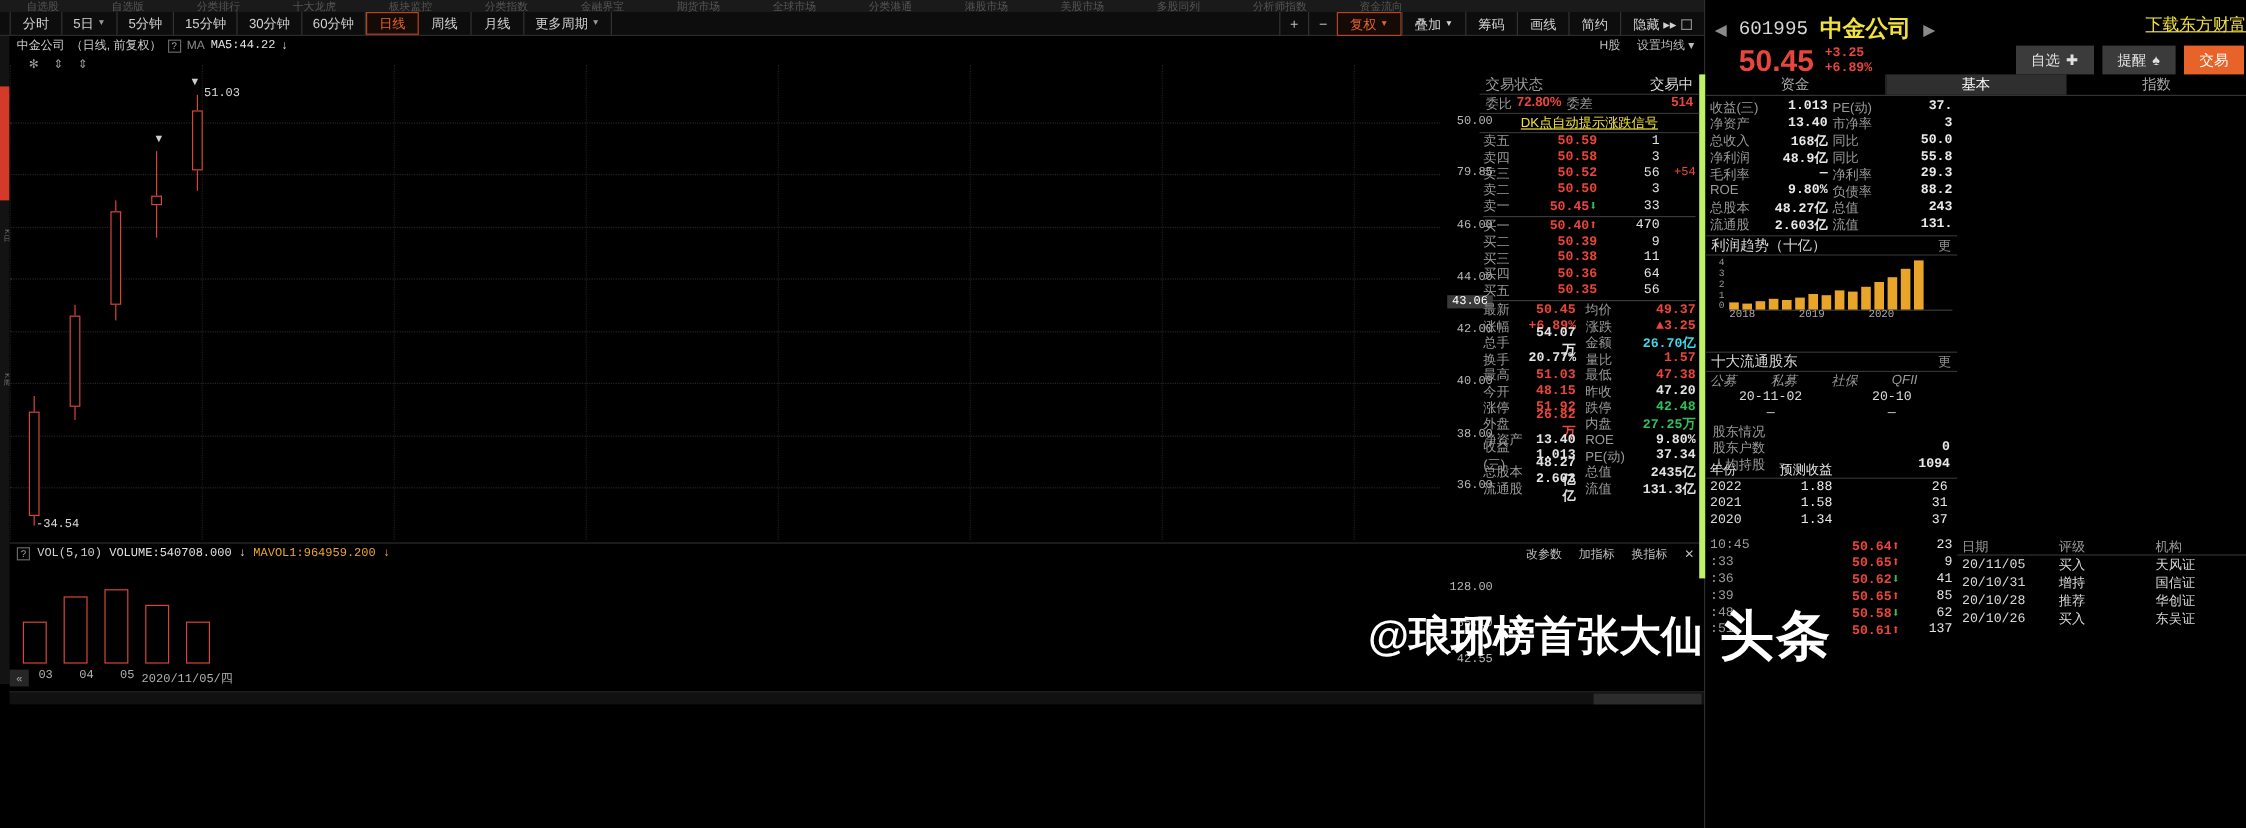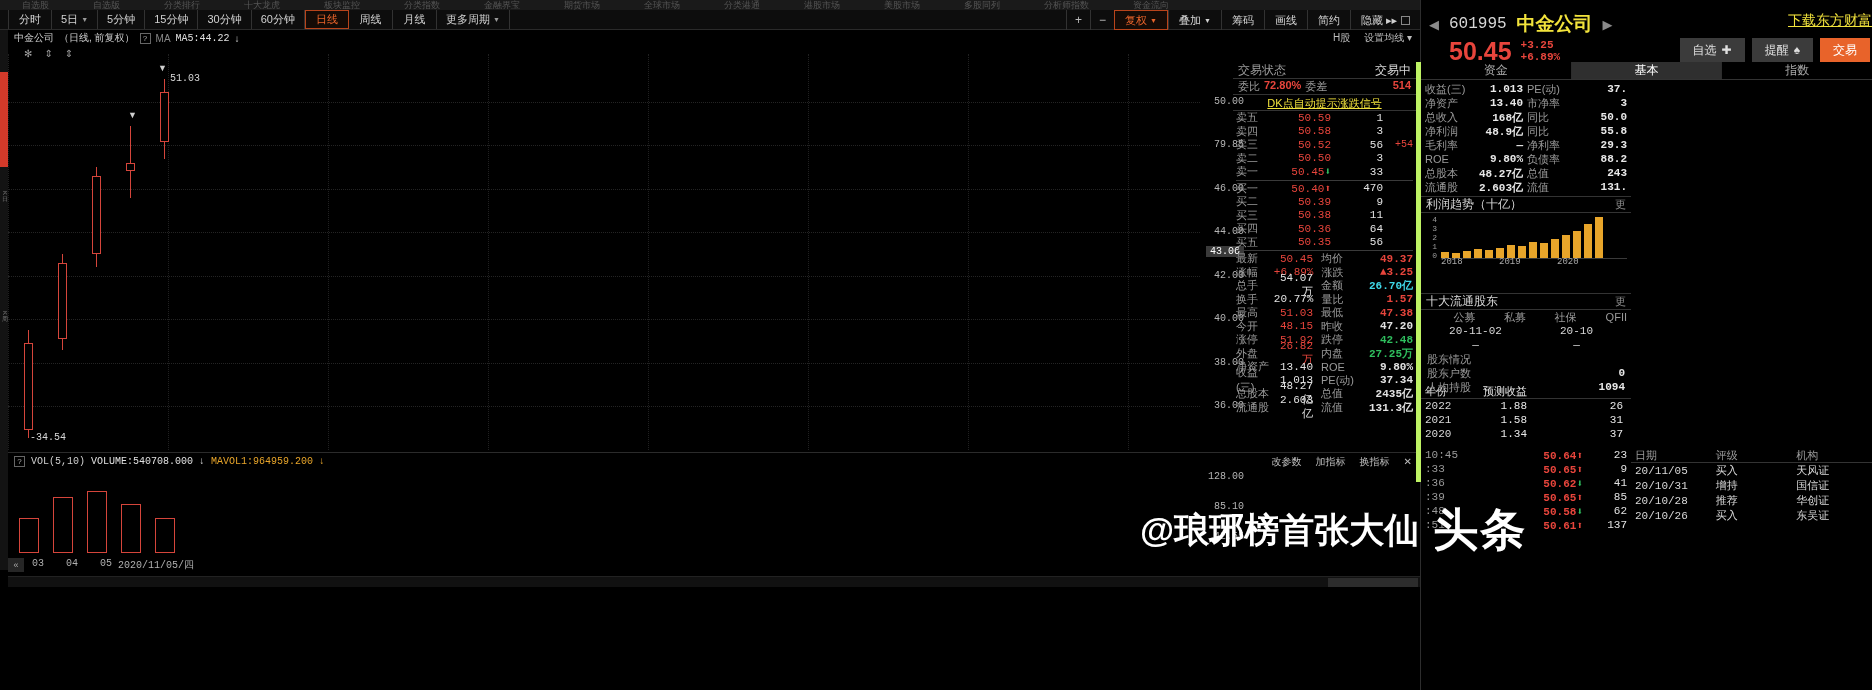--- a/index.html
+++ b/index.html
@@ -140,21 +140,21 @@
     align-items:center; gap:14px; padding-right:8px;
     font-size:10px; color:#bdbdbd;
   }
   #vol-plot { position:absolute; left:0; top:18px; width:1192px; height:82px; }
   .vbar { position:absolute; bottom:0; width:20px; }
   .v-up { border:1px solid #d5453b; background:#000; }
   #vol-axis {
     position:absolute; left:1180px; top:18px; width:60px; height:90px;
     font-size:10px; color:#b5b5b5; font-family:"Liberation Mono", monospace;
   }
-  #vol-axis div { position:absolute; right:4px; }
+  #vol-axis div { position:absolute; right:4px;margin-top:14px; }
 
   
   #time-axis {
     position:absolute; left:8px; top:558px; width:1412px; height:16px;
     font-size:10px; color:#b0b0b0; font-family:"Liberation Mono", monospace;
   }
   #time-axis .tick { position:absolute; }
   #scroll-left {
     position:absolute; left:8px; top:558px; width:16px; height:14px;
     background:#262626; color:#aaa; font-size:9px;
@@ -208,21 +208,21 @@
   #quote-block {
     position:absolute; left:-188px; top:62px; width:188px; height:420px;
     border-right:5px solid #bef264;
   }
   .qrow {
     display:flex; align-items:center; height:13.5px;
     font-size:11px; font-family:"Liberation Mono", monospace;
     padding:0 3px;
   }
   .qrow .lbl { width:38px; color:#9a9a9a; font-family:"Liberation Sans",sans-serif; font-size:11px; }
-  .qrow .v1 { flex:1; text-align:right; padding-right:8px; font-weight:normal; }
+  .qrow .v1 { flex:1; text-align:right; padding-right:8px; font-weight:bold; }
   .qrow .v2 { width:44px; text-align:right; }
   .qrow .v3 { width:30px; text-align:right; font-size:10px; }
   .up { color:#e8453c; } .dn { color:#2fbf5e; } .wh { color:#e2e2e2; }
   .cy { color:#3fd8e8; }
   .sep { border-top:1px solid #3a3a3a; margin:1px 3px; }
   #q-status {
     display:flex; justify-content:space-between; height:17px;
     align-items:center; padding:0 5px; font-size:12px; color:#9a9a9a;
     border-bottom:1px solid #333;
   }
@@ -268,21 +268,21 @@
   #mini-axis div { position:absolute; right:0; }
   #mini-plot { position:absolute; left:20px; top:2px; right:4px; height:44px;
      border-bottom:1px solid #3a3a3a; }
   .mbar { position:absolute; bottom:0; width:8px; background:#e8a52a; }
   #mini-years { position:absolute; left:20px; bottom:0; right:4px; height:12px;
      font-size:9px; color:#aaa; font-family:"Liberation Mono",monospace; }
   #mini-years span { position:absolute; }
   
   .hold-head { display:flex; font-size:11px; color:#9a9a9a; height:14px;
      align-items:center; padding:0 4px; }
-  .hold-head span { flex:1; text-align:right; }
+  .hold-head span { flex:1; text-align:left;font-style:italic; }
   .hold-row { display:flex; font-size:11px; height:14px; align-items:center;
      padding:0 4px; font-family:"Liberation Mono",monospace; color:#d8d8d8; }
   .hold-row span { flex:1; text-align:center; }
   .kv-row { display:flex; justify-content:space-between; font-size:11px;
      height:14px; align-items:center; padding:0 6px; }
   .kv-row .k { color:#9a9a9a; font-family:"Liberation Sans",sans-serif; }
   .kv-row .v { color:#e8e8e8; font-family:"Liberation Mono",monospace; font-weight:bold; }
   .yr-row { display:flex; font-size:11px; height:14px; align-items:center;
      font-family:"Liberation Mono",monospace; }
   .yr-row .a { width:46px; padding-left:4px; color:#d8d8d8; }

